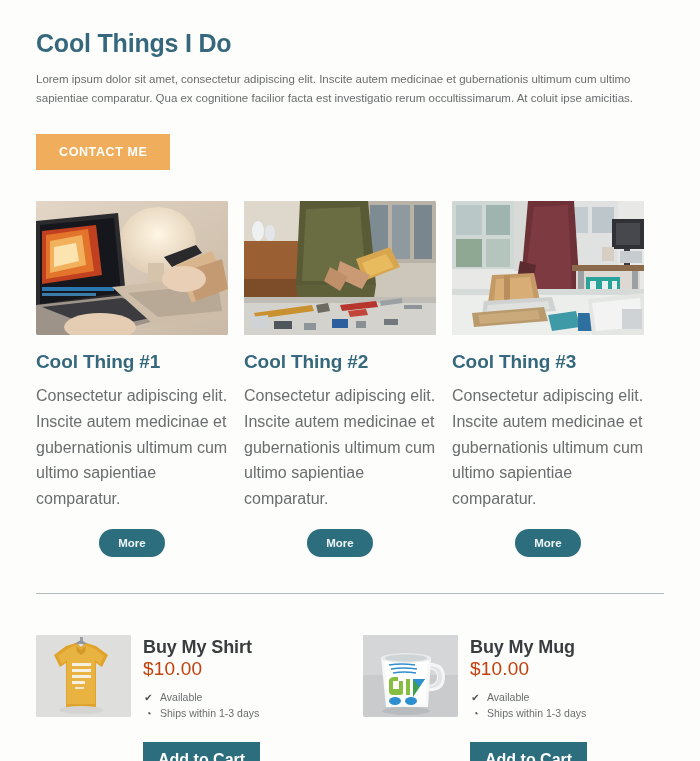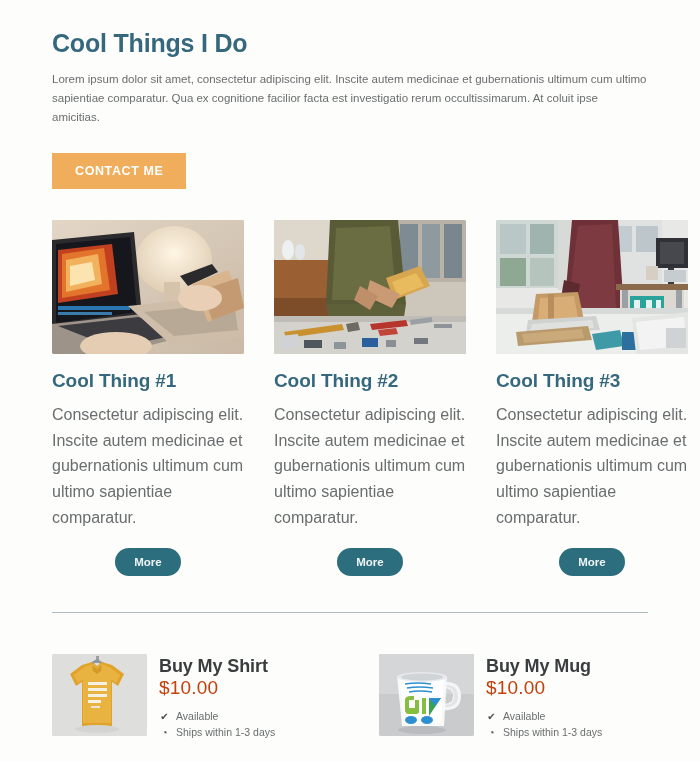--- a/index.html
+++ b/index.html
@@ -7,21 +7,21 @@
     width: 700px;
     height: 761px;
     background: #fdfdfb;
     font-family: "Liberation Sans", sans-serif;
   }
   .page {
     width: 700px;
     height: 761px;
     position: relative;
     background: #fdfdfb;
-    padding: 0 52px;
+    padding: 0 36px;
     overflow: hidden;
     border-radius: 23px;
   }
 
   
   .page-title {
     color: #35687d;
     font-size: 25px;
     font-weight: bold;
     letter-spacing: -0.2px;
@@ -51,21 +51,21 @@
     letter-spacing: 0.6px;
     padding: 11px 23px;
     cursor: pointer;
     font-family: "Liberation Sans", sans-serif;
   }
 
   
   .cards {
     margin-top: 31px;
     display: flex;
-    gap: 30px;
+    gap: 16px;
   }
   .card { width: 192px; }
   .card-img {
     width: 192px;
     height: 134px;
     border-radius: 2px;
     overflow: hidden;
     position: relative;
     background: #cfc6bb;
   }

